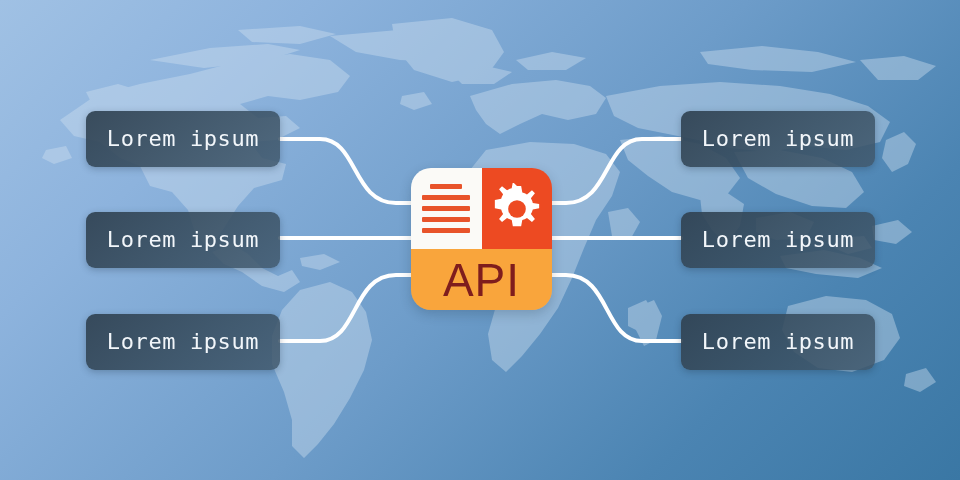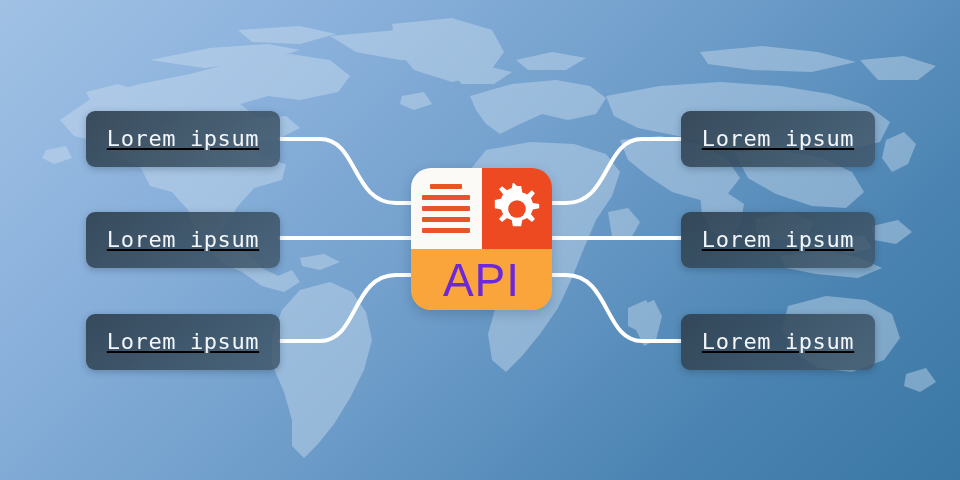--- a/index.html
+++ b/index.html
@@ -49,21 +49,20 @@
     position: absolute;
     height: 56px;
     border-radius: 9px;
     background: linear-gradient(140deg, rgba(48,66,82,0.93) 0%, rgba(56,78,96,0.88) 55%, rgba(64,88,108,0.84) 100%);
     box-shadow: 0 2px 7px rgba(20,38,56,0.28);
     display: flex;
     align-items: center;
     justify-content: center;
     box-sizing: border-box;
     padding: 0 14px;
-    text-decoration: underline;
   }
   .chip .chip-text {
     color: #f2f6fa;
     font-family: "DejaVu Sans Mono", monospace;
     font-size: 22px;
     letter-spacing: 0.6px;
     white-space: nowrap;
     line-height: 1;
   }
   .chip.left  { left: 86px;  width: 194px; }
@@ -121,21 +120,21 @@
     left: 0;
     top: 81px;
     width: 100%;
     height: 61px;
     background: #f9a53c;
     display: flex;
     align-items: center;
     justify-content: center;
   }
   #api-word {
-    color: #6d28d9;
+    color: #7f1d1d;
     font-family: "Liberation Sans", sans-serif;
     font-size: 46px;
     font-weight: 400;
     letter-spacing: 1px;
     line-height: 1;
   }
 </style>
 </head>
 <body>
 

